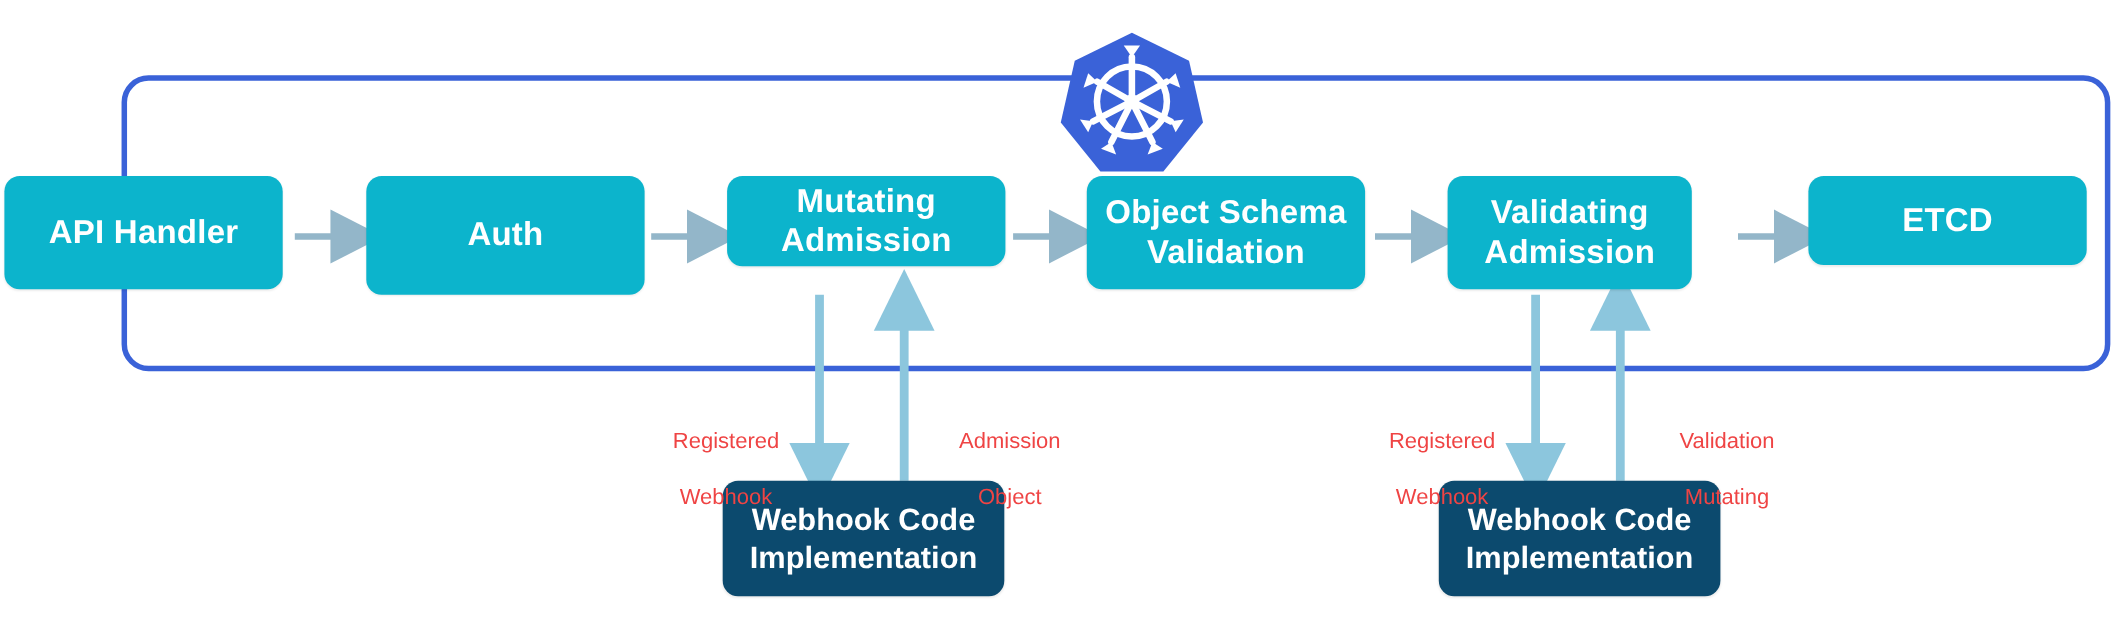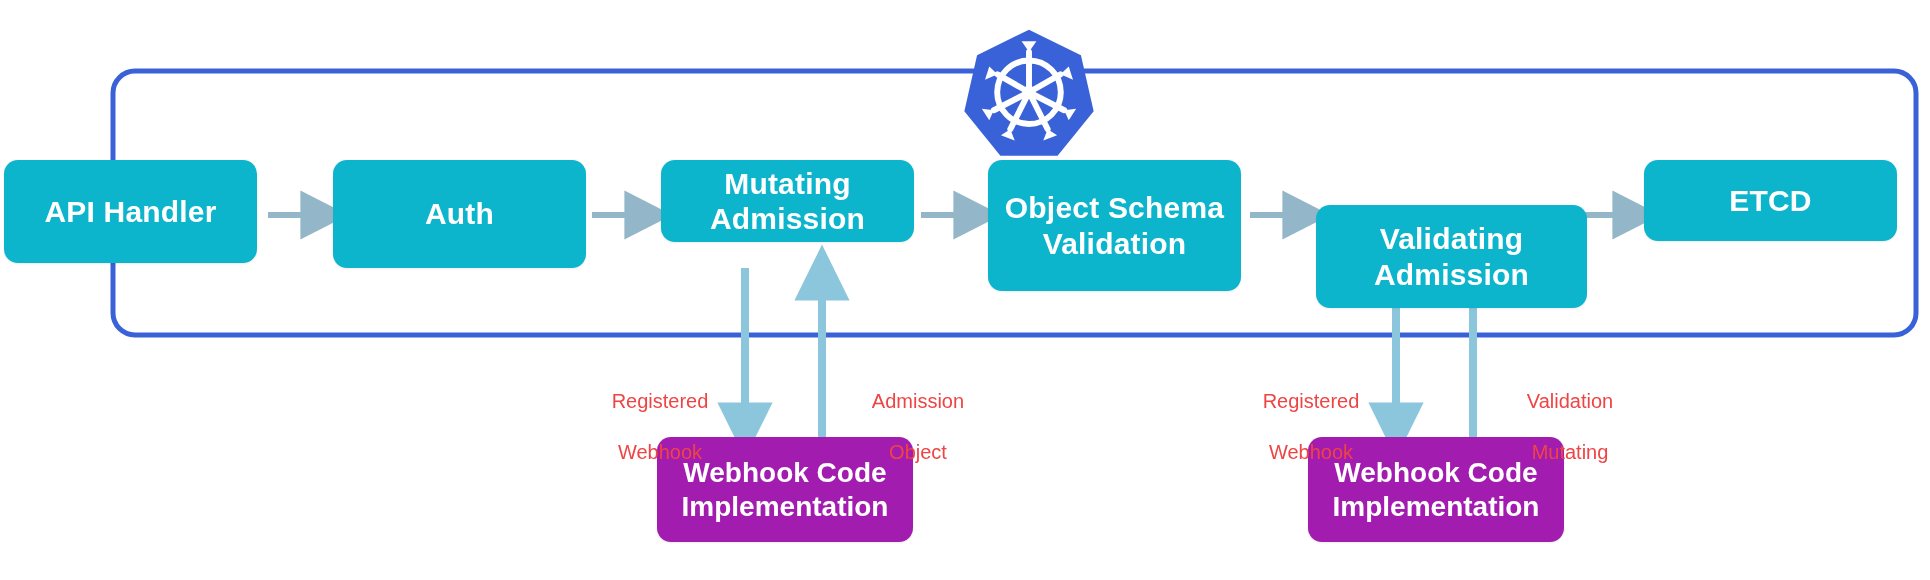--- a/index.html
+++ b/index.html
@@ -36,21 +36,21 @@
     font-weight: bold;
     font-size: 30px;
     line-height: 1.18;
     letter-spacing: 0.2px;
     box-sizing: border-box;
     padding: 4px 8px;
     box-shadow: 0 1px 2px rgba(0,0,0,0.08);
   }
   .webhook-box {
     position: absolute;
-    background: #a21caf;
+    background: #0c4a6e;
     border-radius: 14px;
     display: flex;
     align-items: center;
     justify-content: center;
     text-align: center;
     color: #ffffff;
     font-weight: bold;
     font-size: 28px;
     line-height: 1.2;
     box-sizing: border-box;
@@ -136,28 +136,28 @@
     </span>
   </div>
 
   <div class="stage-box" style="left:661px; top:160px; width:253px; height:82px;">
     <span>
       <span class="box-line">Mutating</span>
       <span class="box-line">Admission</span>
     </span>
   </div>
 
-  <div class="stage-box" style="left:988px; top:160px; width:253px; height:131px;">
+  <div class="stage-box" style="left:988px; top:160px; width:253px; height:103px;">
     <span>
       <span class="box-line">Object Schema</span>
       <span class="box-line">Validation</span>
     </span>
   </div>
 
-  <div class="stage-box" style="left:1316px; top:160px; width:271px; height:103px;margin-top:45px;">
+  <div class="stage-box" style="left:1316px; top:160px; width:222px; height:103px;">
     <span>
       <span class="box-line">Validating</span>
       <span class="box-line">Admission</span>
     </span>
   </div>
 
   <div class="stage-box" style="left:1644px; top:160px; width:253px; height:81px;justify-content:center;">
     <span>
       <span class="box-line">ETCD</span>
     </span>

